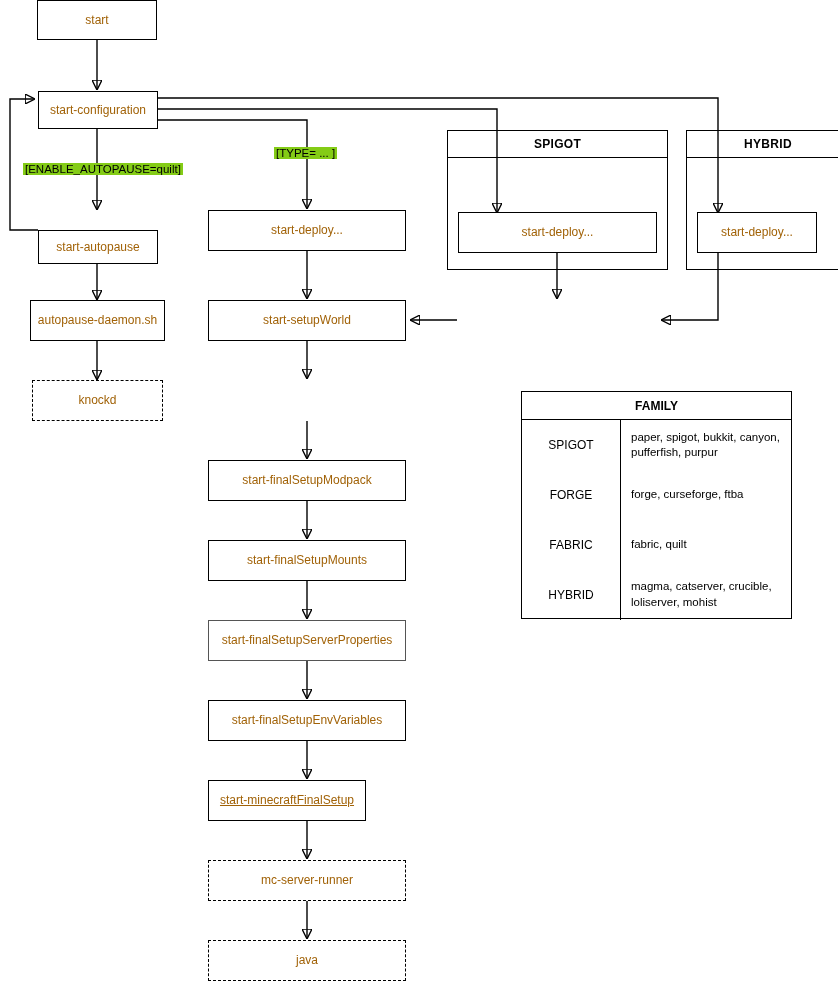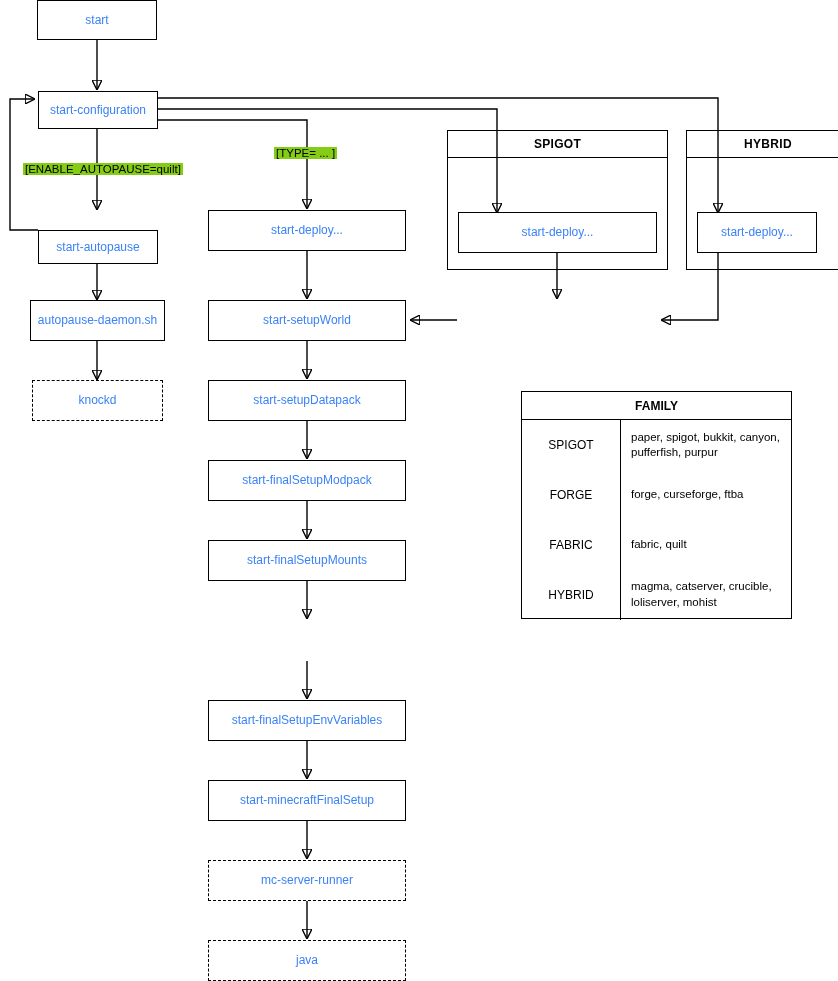--- a/index.html
+++ b/index.html
@@ -23,21 +23,21 @@
   .node {
     position: absolute;
     box-sizing: border-box;
     border: 1px solid #000000;
     background: #ffffff;
     display: flex;
     align-items: center;
     justify-content: center;
     font-size: 12px;
     line-height: 1.2;
-    color: #3b82f6;
+    color: #a16207;
     z-index: 5;
   }
   .node.dashed {
     border: 1px dashed #000000;
   }
   .node.thick {
     border: 1px solid #555555;
   }
   
   .group {
@@ -195,30 +195,30 @@
 
   <div class="node" style="left:208px; top:210px; width:198px; height:41px;">start-deploy...</div>
 
   <div class="node" style="left:458px; top:212px; width:199px; height:41px;">start-deploy...</div>
 
   <div class="node" style="left:697px; top:212px; width:120px; height:41px;">start-deploy...</div>
 
 
   <div class="node" style="left:208px; top:300px; width:198px; height:41px;">start-setupWorld</div>
 
-  <div class="node" style="left:208px; top:380px; width:198px; height:41px;">start-setupDatapack</div>
 
   <div class="node" style="left:208px; top:460px; width:198px; height:41px;">start-finalSetupModpack</div>
 
   <div class="node" style="left:208px; top:540px; width:198px; height:41px;">start-finalSetupMounts</div>
 
+  <div class="node thick" style="left:208px; top:620px; width:198px; height:41px;">start-finalSetupServerProperties</div>
 
   <div class="node" style="left:208px; top:700px; width:198px; height:41px;">start-finalSetupEnvVariables</div>
 
-  <div class="node" style="left:208px; top:780px; width:198px; height:41px;">start-minecraftFinalSetup</div>
+  <div class="node" style="left:208px; top:780px; width:158px; height:41px;text-decoration:underline;">start-minecraftFinalSetup</div>
 
   <div class="node dashed" style="left:208px; top:860px; width:198px; height:41px;">mc-server-runner</div>
 
   <div class="node dashed" style="left:208px; top:940px; width:198px; height:41px;">java</div>
 
   <div class="edge-label" style="left:23px; top:163px;">[ENABLE_AUTOPAUSE=quilt]</div>
 
   <div class="edge-label" style="left:274px; top:147px;">[TYPE= ... ]</div>
 
   <div class="legend" style="left:521px; top:391px; width:271px; height:228px;">

